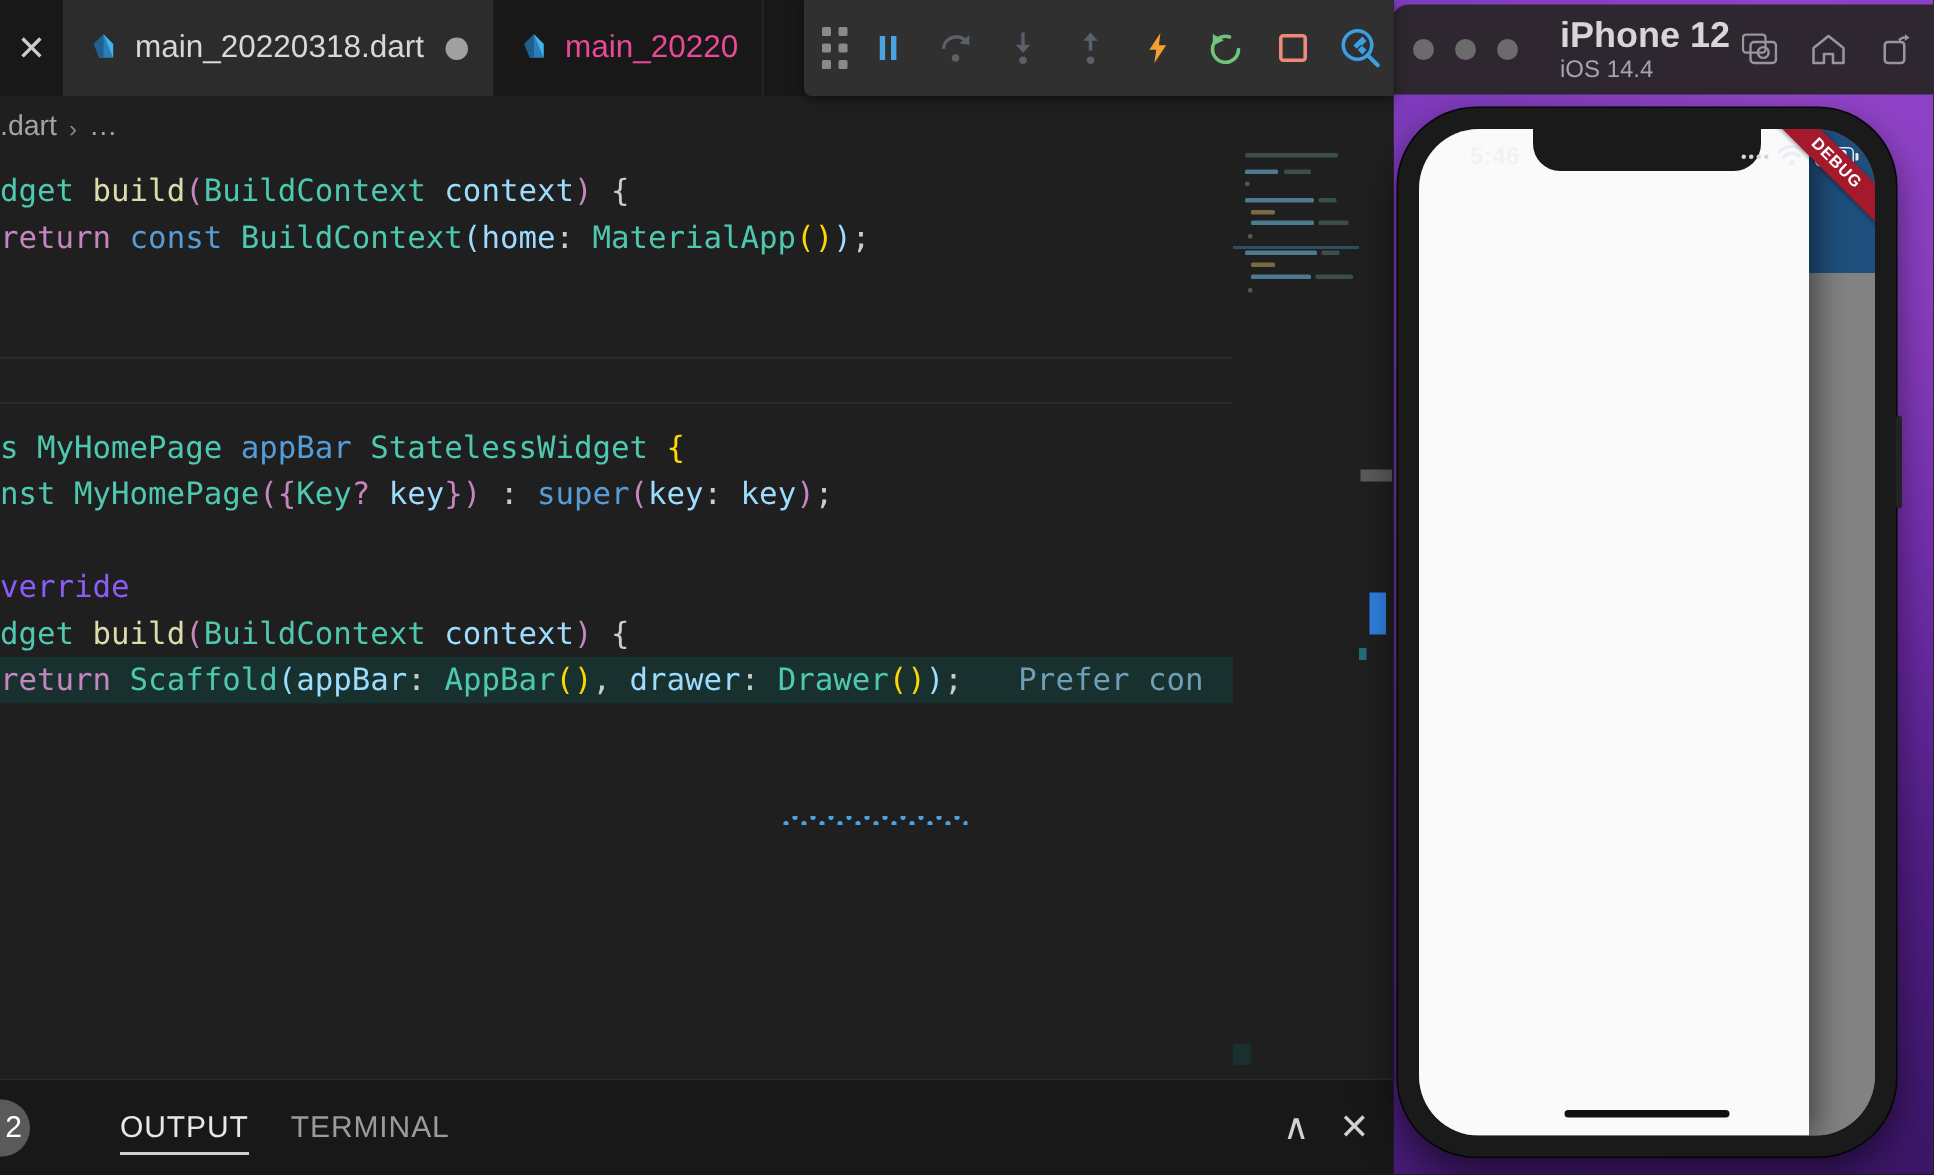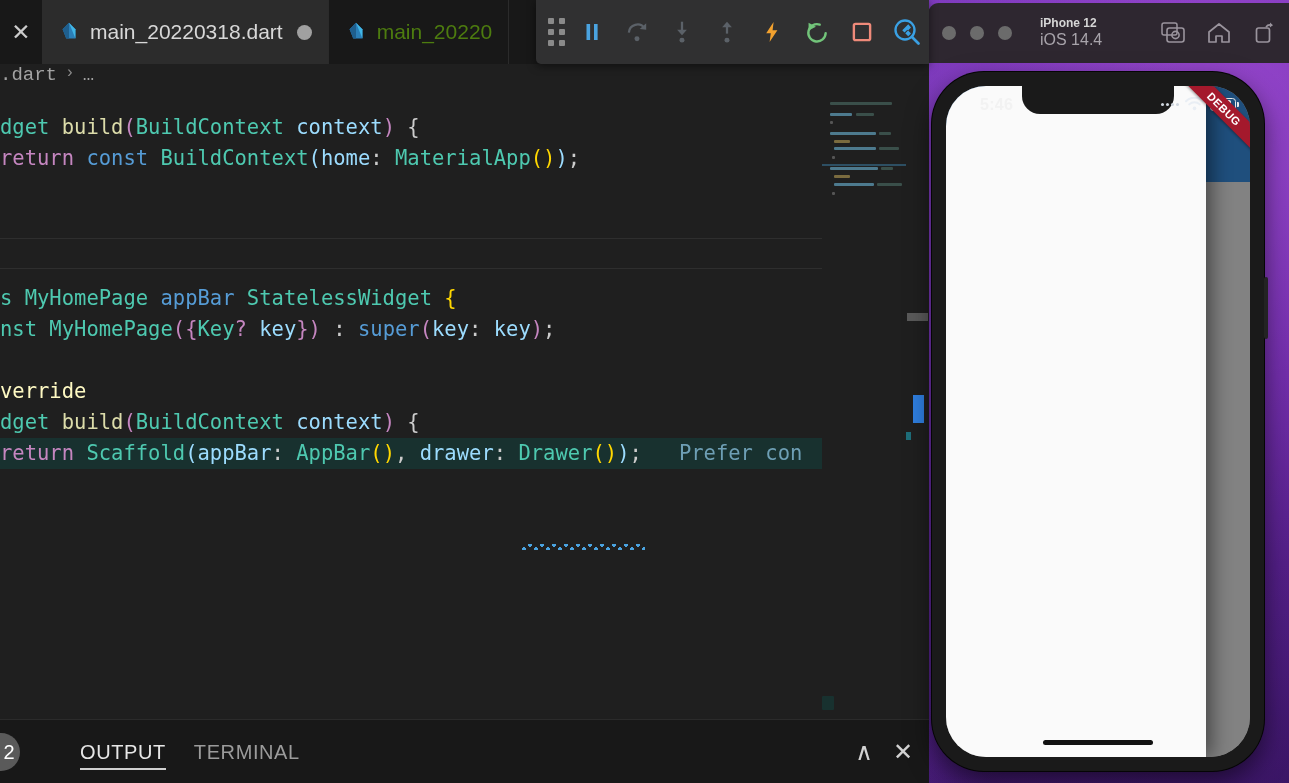--- a/index.html
+++ b/index.html
@@ -37,21 +37,21 @@
     background: #181818;
     display: flex; align-items: stretch;
   }
   .tab-close-left {
     width: 42px; display:flex; align-items:center; justify-content:center;
     color:#ccc; background:#181818; font-size:23px; line-height:1;
   }
   .tab {
     display: flex; align-items: center; gap: 10px;
     padding: 0 16px; height: 64px;
-    background: #181818; color: #4d7c0f;
+    background: #181818; color: #ec4899;
     font-size: 21px; white-space: nowrap;
     border-right: 1px solid #2b2b2b;
     position: relative;
   }
   .tab.active { background: #2c2c2c; color: #d8d8d8; }
   .tab .dart-icon { width: 22px; height: 22px; flex: none; }
   .tab .dirty {
     width: 15px; height: 15px; border-radius: 50%;
     background: #a0a0a0; flex:none; margin-left: 4px;
   }
@@ -69,22 +69,22 @@
     width: 45px; height: 46px;
     display: flex; align-items: center; justify-content: center;
   }
   .drag-dots { display:grid; grid-template-columns: repeat(2, 6px); gap: 5px; margin-left: 12px; margin-right:4px;}
   .drag-dots i { width: 6px; height: 6px; background: #8a8a8a; display:block; border-radius:1px; }
 
   
   .breadcrumb {
     position: absolute; left: 0; top: 64px; width: 929px; height: 32px;
     background: #1f1f1f; color: #a3a3a3;
-    display: flex; align-items: flex-start; gap: 8px;
-    font-size: 19px; padding-left: 0px; font-family: Liberation Mono, monospace;
+    display: flex; align-items: flex-end; gap: 8px;
+    font-size: 19px; padding-left: 0px;
   }
   .breadcrumb .chev { color: #8a8a8a; font-size: 16px; }
 
   
   .editor {
     position: absolute; left: 0; top: 96px; width: 929px; height: 623px;
     background: #1f1f1f; overflow: hidden;
   }
   .codearea { position: absolute; left: 0; top: 16px; width: 822px; height: 623px; }
   .sticky-div-1 { position:absolute; left:0; top:126px; width:929px; height:1px; background:#2e2e2e; }
@@ -99,21 +99,21 @@
 
   
   .t-kw    { color: #c586c0; }   
   .t-kw2   { color: #569cd6; margin-top: 20px; }   
   .t-type  { color: #4ec9b0; }   
   .t-fn    { color: #dcdcaa; }   
   .t-var   { color: #9cdcfe; }   
   .t-punc  { color: #cccccc; }
   .t-paren { color: #ffd700; }
   .t-pink  { color: #c586c0; }
-  .t-ann   { color: #fef9c3; }
+  .t-ann   { color: #8b5cf6; }
   .t-hint  { color: #6e9fb5; }
 
   .squiggle {
     position: absolute; left: 521px; top: 432px; width: 124px; height: 6px;
     background-image:
       radial-gradient(circle at 3px 5px, #4aa3e0 1.6px, transparent 1.8px),
       radial-gradient(circle at 9px 1px, #4aa3e0 1.6px, transparent 1.8px);
     background-size: 12px 6px;
     background-repeat: repeat-x;
   }
@@ -166,21 +166,21 @@
   }
   .sim-titlebar {
     position:absolute; left:0; top:0; width:361px; height:60px;
     background: #2e2730;
     border-top-left-radius: 11px;
     display:flex; align-items:center;
   }
   .traffic { display:flex; gap:14px; margin-left:14px; }
   .traffic i { width:14px; height:14px; border-radius:50%; background:#6b6b6b; display:block;}
   .sim-title { margin-left:28px; line-height:1.15; }
-  .sim-title .t1 { color:#d6d6d6; font-size:12px; font-weight:bold; }
+  .sim-title .t1 { color:#d6d6d6; font-size:24px; font-weight:bold; }
   .sim-title .t2 { color:#a8a4ab; font-size:16px; }
   .sim-icons { position:absolute; right:14px; top:0; height:60px; display:flex; align-items:center; gap:22px; }
 
   .device {
     position:absolute; left:4px; top:69px; width:332px; height:699px;
     background:#1a1a1a; border-radius:52px;
     box-shadow: 0 0 0 1px #050505, 0 10px 26px rgba(0,0,0,.55);
   }
   .device::before { 
     content:""; position:absolute; right:-4px; top:205px; width:4px; height:62px;

